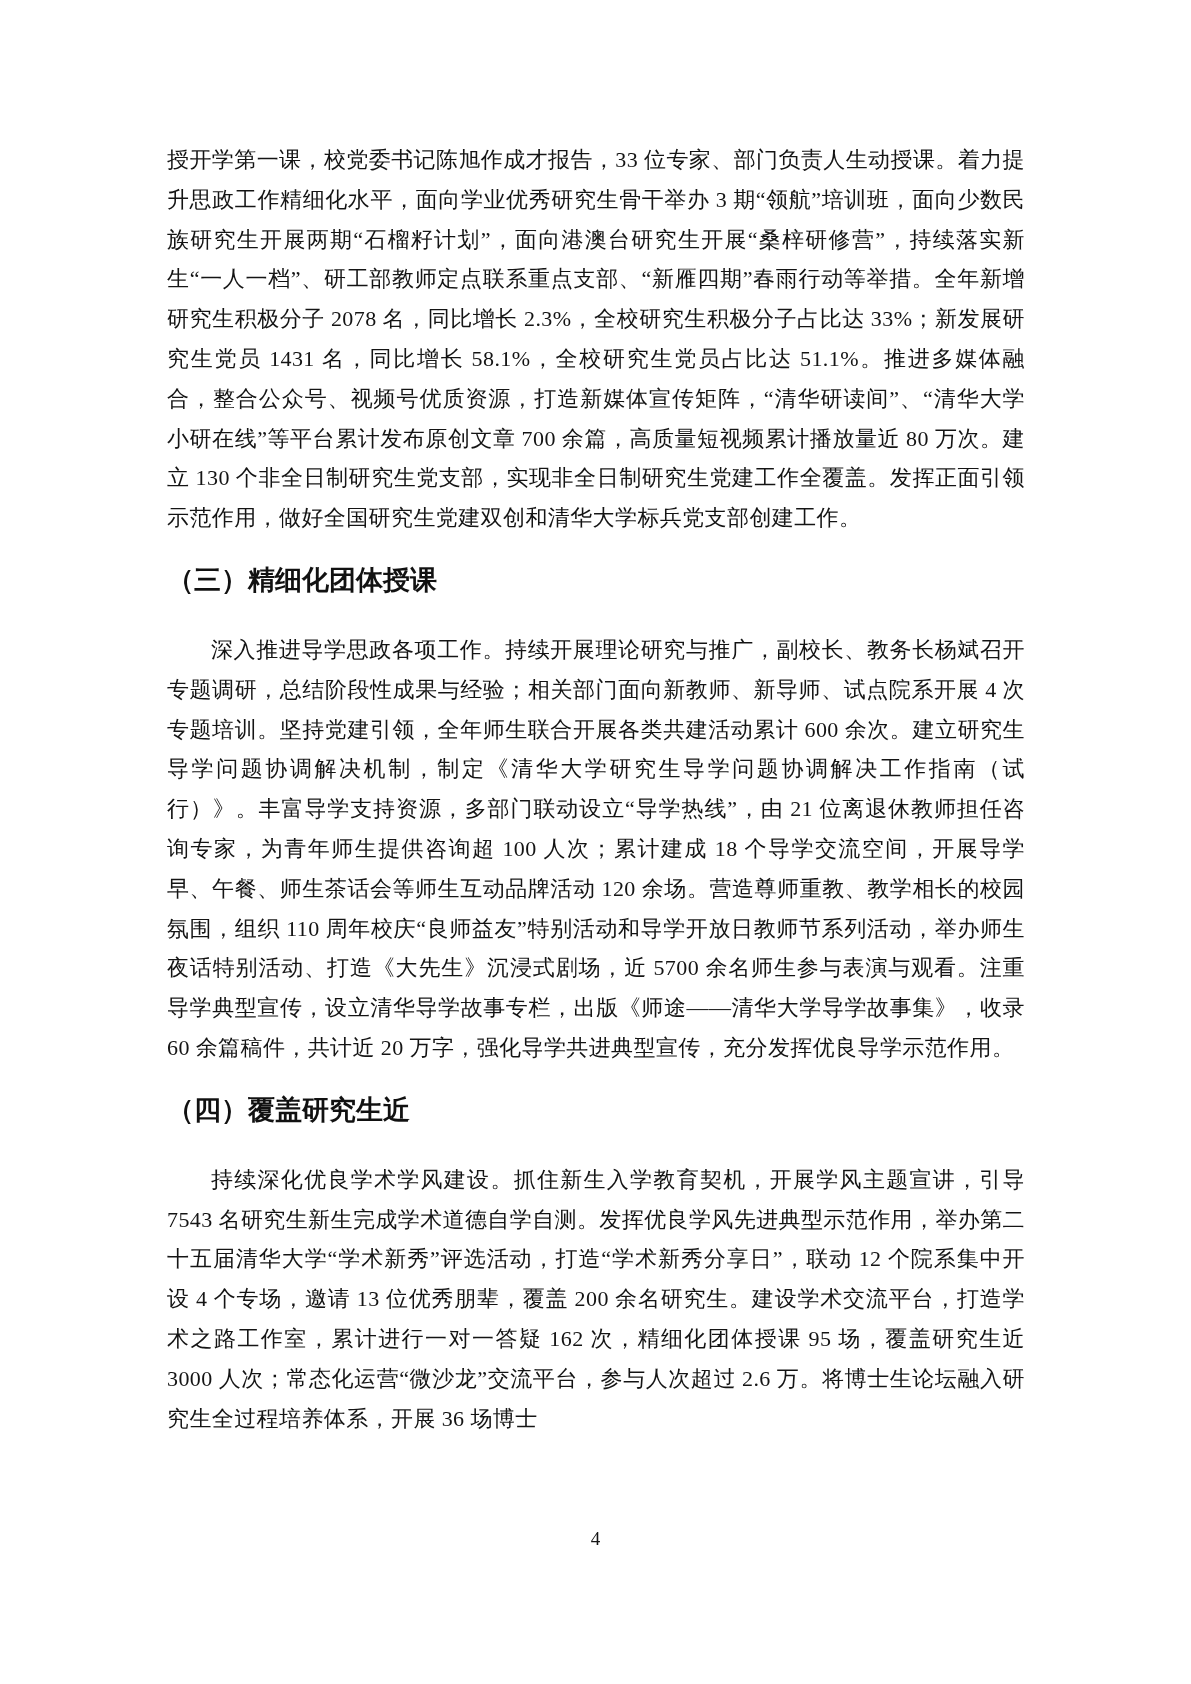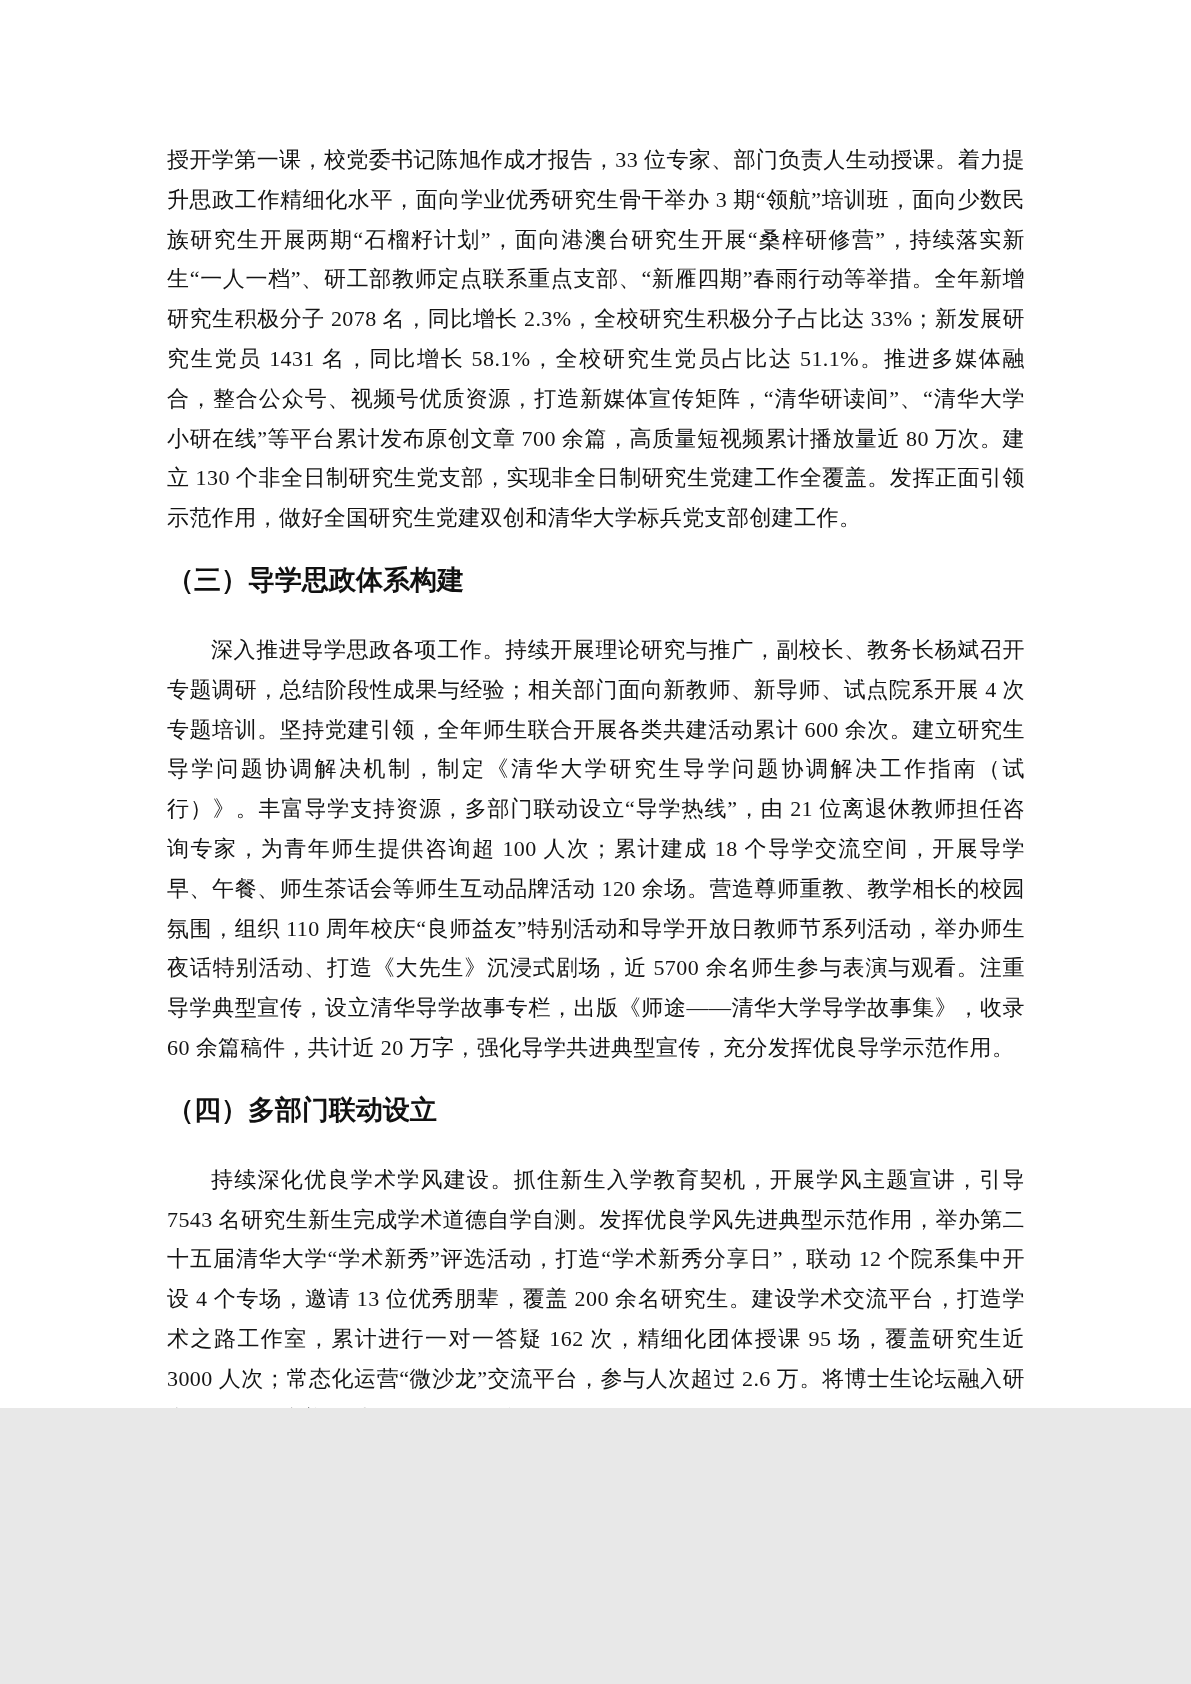--- a/index.html
+++ b/index.html
@@ -3,21 +3,21 @@
 <meta charset="utf-8">
 <style>
   html, body {
     margin: 0;
     padding: 0;
     background: #e8e8e8;
   }
   .page {
     position: relative;
     width: 1191px;
-    height: 1408px;
+    height: 1684px;
     background: #ffffff;
     margin: 0 auto;
     overflow: hidden;
   }
   .body-text {
     position: absolute;
     left: 167px;
     top: 140px;
     width: 858px;
   }
@@ -54,19 +54,19 @@
     font-size: 19px;
     color: #141414;
   }
 </style>
 </head>
 <body>
 
 <div class="page">
   <div class="body-text">
     <p class="para no-indent">授开学第一课，校党委书记陈旭作成才报告，33 位专家、部门负责人生动授课。着力提升思政工作精细化水平，面向学业优秀研究生骨干举办 3 期“领航”培训班，面向少数民族研究生开展两期“石榴籽计划”，面向港澳台研究生开展“桑梓研修营”，持续落实新生“一人一档”、研工部教师定点联系重点支部、“新雁四期”春雨行动等举措。全年新增研究生积极分子 2078 名，同比增长 2.3%，全校研究生积极分子占比达 33%；新发展研究生党员 1431 名，同比增长 58.1%，全校研究生党员占比达 51.1%。推进多媒体融合，整合公众号、视频号优质资源，打造新媒体宣传矩阵，“清华研读间”、“清华大学小研在线”等平台累计发布原创文章 700 余篇，高质量短视频累计播放量近 80 万次。建立 130 个非全日制研究生党支部，实现非全日制研究生党建工作全覆盖。发挥正面引领示范作用，做好全国研究生党建双创和清华大学标兵党支部创建工作。</p>
-    <div class="heading">（三）导学思政体系构建</div>
+    <div class="heading">（三）精细化团体授课</div>
     <p class="para">深入推进导学思政各项工作。持续开展理论研究与推广，副校长、教务长杨斌召开专题调研，总结阶段性成果与经验；相关部门面向新教师、新导师、试点院系开展 4 次专题培训。坚持党建引领，全年师生联合开展各类共建活动累计 600 余次。建立研究生导学问题协调解决机制，制定《清华大学研究生导学问题协调解决工作指南（试行）》。丰富导学支持资源，多部门联动设立“导学热线”，由 21 位离退休教师担任咨询专家，为青年师生提供咨询超 100 人次；累计建成 18 个导学交流空间，开展导学早、午餐、师生茶话会等师生互动品牌活动 120 余场。营造尊师重教、教学相长的校园氛围，组织 110 周年校庆“良师益友”特别活动和导学开放日教师节系列活动，举办师生夜话特别活动、打造《大先生》沉浸式剧场，近 5700 余名师生参与表演与观看。注重导学典型宣传，设立清华导学故事专栏，出版《师途——清华大学导学故事集》，收录 60 余篇稿件，共计近 20 万字，强化导学共进典型宣传，充分发挥优良导学示范作用。</p>
-    <div class="heading">（四）多部门联动设立</div>
+    <div class="heading">（四）覆盖研究生近</div>
     <p class="para">持续深化优良学术学风建设。抓住新生入学教育契机，开展学风主题宣讲，引导 7543 名研究生新生完成学术道德自学自测。发挥优良学风先进典型示范作用，举办第二十五届清华大学“学术新秀”评选活动，打造“学术新秀分享日”，联动 12 个院系集中开设 4 个专场，邀请 13 位优秀朋辈，覆盖 200 余名研究生。建设学术交流平台，打造学术之路工作室，累计进行一对一答疑 162 次，精细化团体授课 95 场，覆盖研究生近 3000 人次；常态化运营“微沙龙”交流平台，参与人次超过 2.6 万。将博士生论坛融入研究生全过程培养体系，开展 36 场博士</p>
   </div>
   <div class="page-number">4</div>
 </div>
 
 </body></html>

